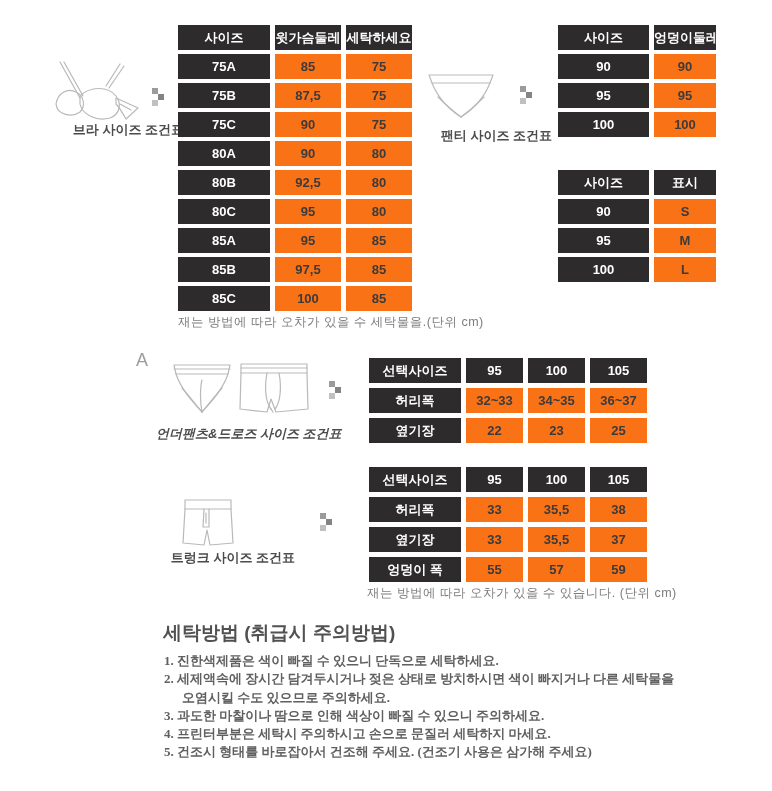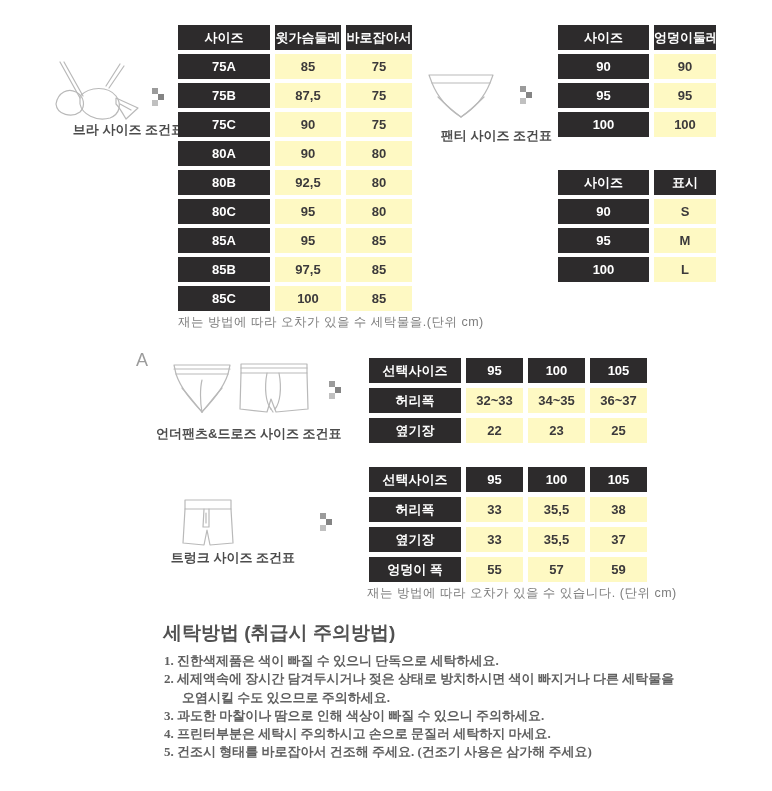--- a/index.html
+++ b/index.html
@@ -7,32 +7,32 @@
     position:relative;width:772px;height:791px;background:#fff;overflow:hidden;
     font-family:"Liberation Sans","DejaVu Sans",sans-serif;
   }
   
   .size-table{position:absolute;display:grid;column-gap:5px;row-gap:4px;}
   .size-table .cell{
     height:25px;line-height:25px;text-align:center;font-size:13px;font-weight:bold;
     white-space:nowrap;overflow:hidden;
   }
   .size-table .dark{background:#2d2b2c;color:#ffffff;}
-  .size-table .light{background:#fef9c3;color:#3c3a3b;}
+  .size-table .light{background:#f97316;color:#3c3a3b;}
   .tbl-bra{left:178px;top:25px;grid-template-columns:92px 66px 66px;}
   .tbl-panty{left:558px;top:25px;grid-template-columns:91px 62px;}
   .tbl-label{left:558px;top:170px;grid-template-columns:91px 62px;}
   .tbl-mid{grid-template-columns:92px 57px 57px 57px;row-gap:5px;}
   .tbl-under{left:369px;top:358px;}
   .tbl-trunk{left:369px;top:467px;}
   
   .caption{position:absolute;font-size:13px;font-weight:bold;color:#4c4c4c;text-align:right;white-space:nowrap;}
   .cap-bra{left:36px;top:121px;width:148px;}
   .cap-panty{left:418px;top:127px;width:134px;}
-  .cap-under{left:156px;top:425px;width:184px;}
+  .cap-under{left:156px;top:425px;width:184px;font-style:italic;}
   .cap-trunk{left:150px;top:549px;width:145px;}
   .note{position:absolute;font-size:12.5px;color:#7d7d7d;white-space:nowrap;letter-spacing:0.5px;}
   .note-top{left:178px;top:314px;}
   .note-bottom{left:367px;top:585px;}
   .marker-a{position:absolute;left:136px;top:350px;font-size:18px;color:#9c9c9c;font-weight:normal;}
   
   .illust{position:absolute;}
   .illust svg{display:block;}
   .illust path,.illust rect,.illust line,.illust ellipse{
     fill:none;stroke:#b9b9b9;stroke-width:1.2;stroke-linejoin:round;stroke-linecap:round;
@@ -79,21 +79,21 @@
     <svg width="16" height="26" viewBox="0 0 16 26">
       <rect x="2" y="2" width="6" height="6" fill="#9b9b9b"></rect>
       <rect x="8" y="8" width="6" height="6" fill="#848484"></rect>
       <rect x="2" y="14" width="6" height="6" fill="#c0c0c0"></rect>
     </svg>
   </div>
   <div class="caption cap-bra">브라 사이즈 조건표</div>
   <div class="size-table tbl-bra">
       <div class="cell dark">사이즈</div>
       <div class="cell dark">윗가슴둘레</div>
-      <div class="cell dark">바로잡아서</div>
+      <div class="cell dark">세탁하세요</div>
       <div class="cell dark">75A</div>
       <div class="cell light">85</div>
       <div class="cell light">75</div>
       <div class="cell dark">75B</div>
       <div class="cell light">87,5</div>
       <div class="cell light">75</div>
       <div class="cell dark">75C</div>
       <div class="cell light">90</div>
       <div class="cell light">75</div>
       <div class="cell dark">80A</div>

